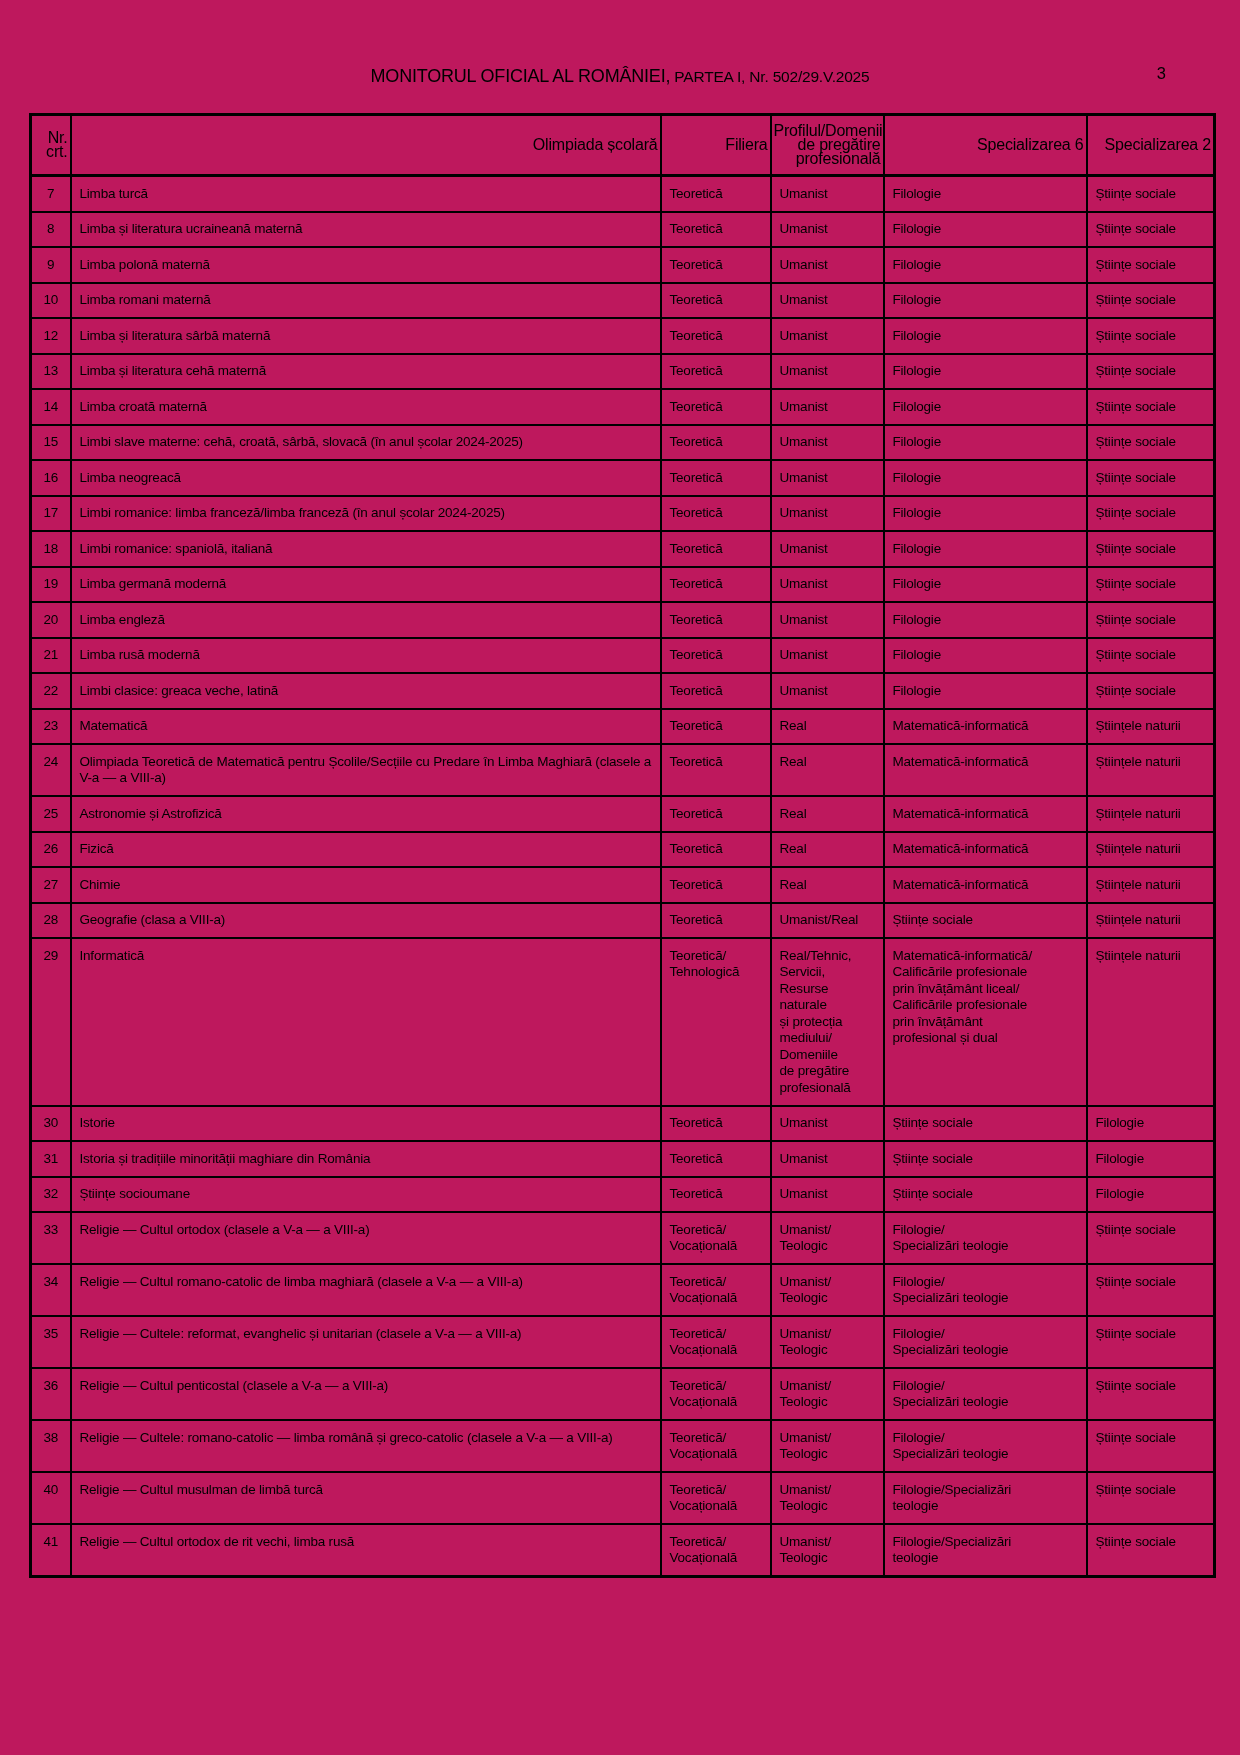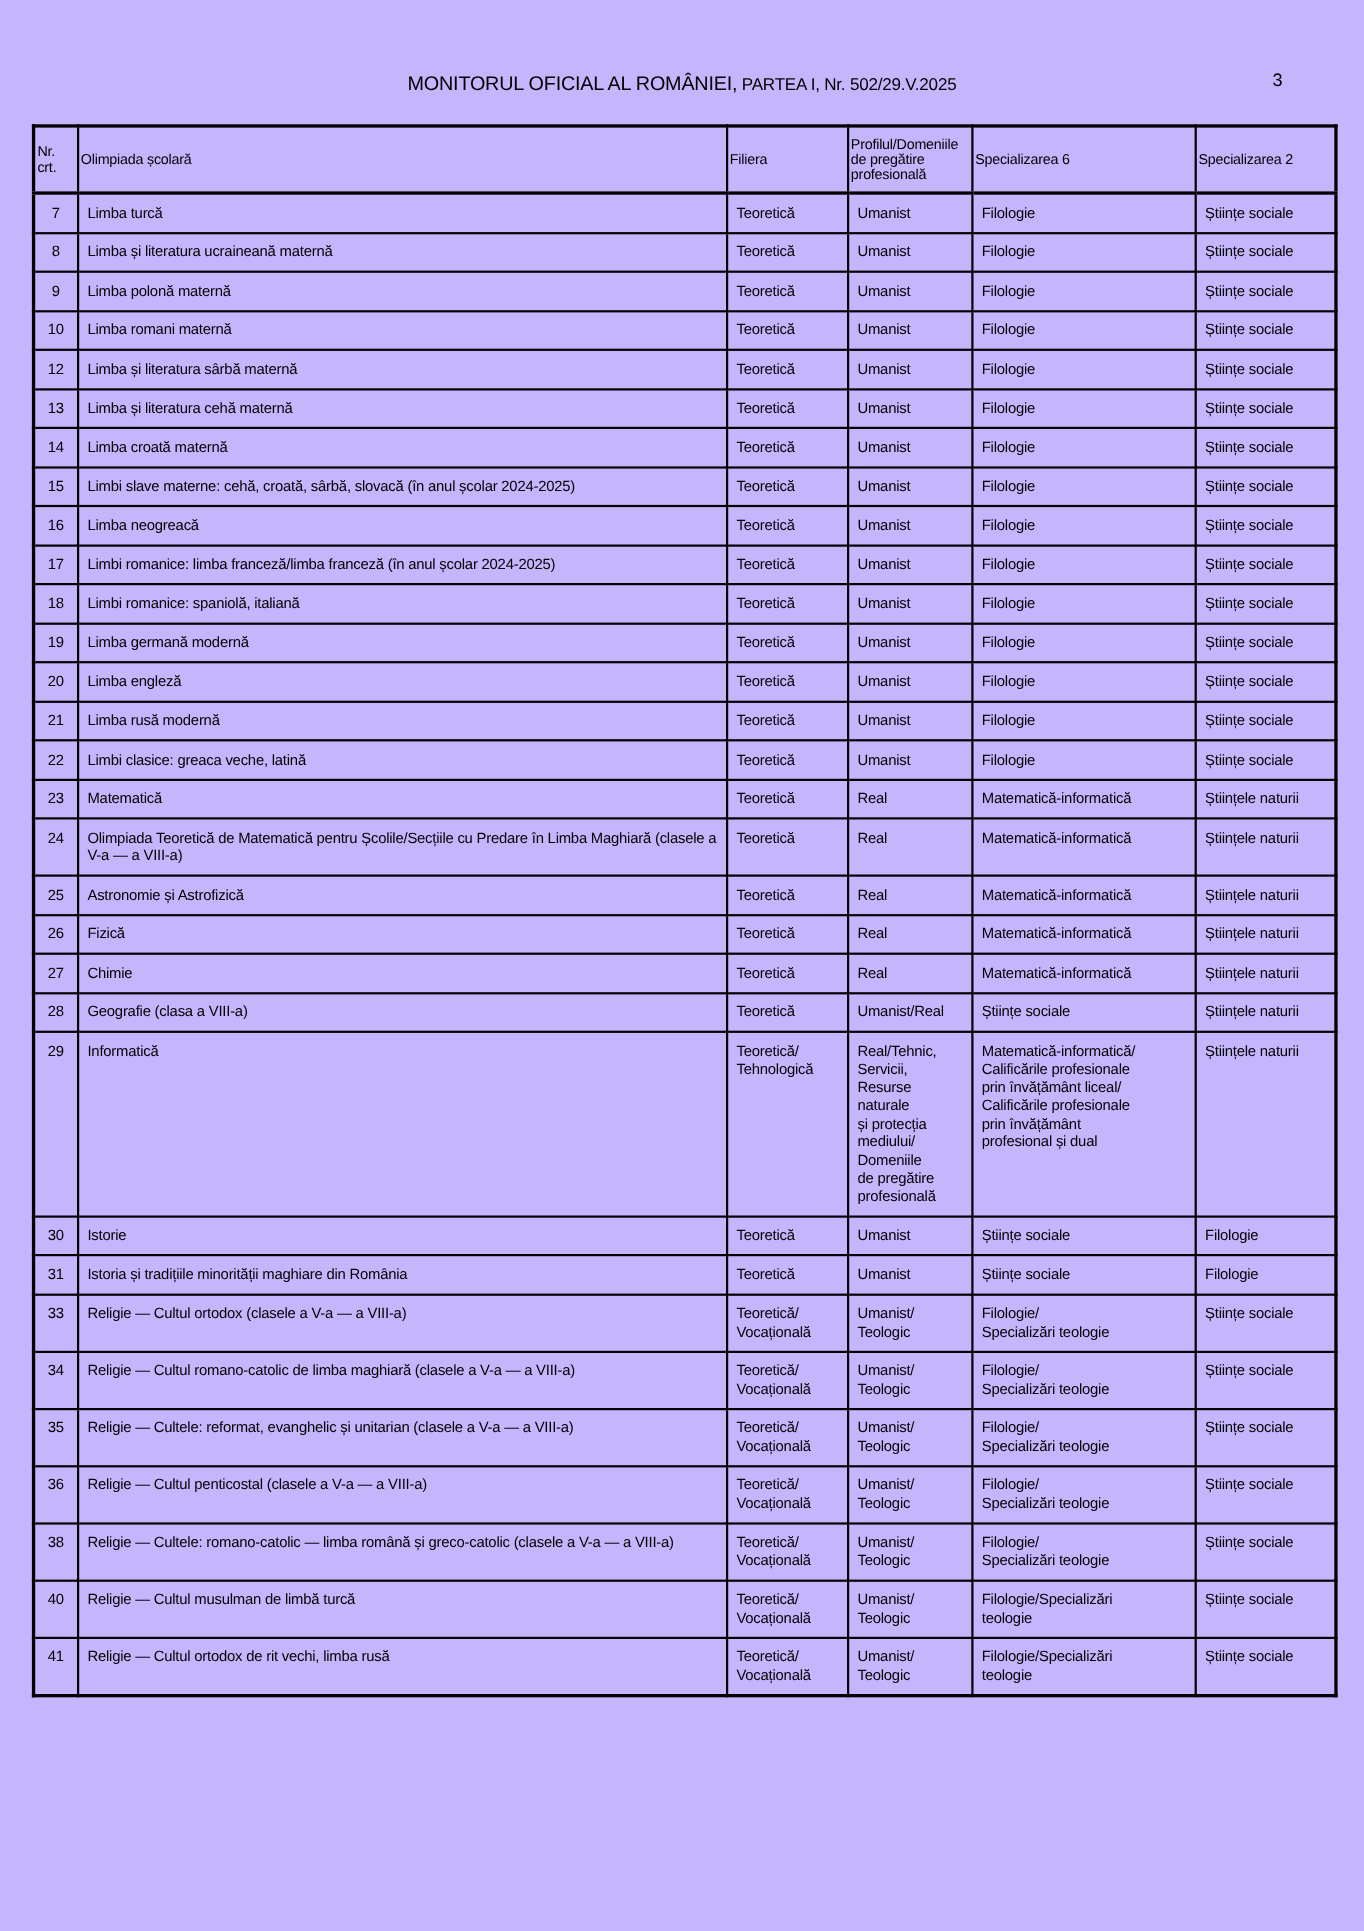--- a/index.html
+++ b/index.html
@@ -1,21 +1,21 @@
 <!DOCTYPE html>
 <html lang="ro"><head>
 <meta charset="utf-8">
 <style>
   html, body { margin: 0; padding: 0; background: #e8e8e8; }
   .page {
     position: relative;
     width: 1240px;
     height: 1755px;
     margin: 0 auto;
-    background: #c4b5fd;
+    background: #be185d;
     font-family: "Liberation Sans", sans-serif;
     color: #000;
     overflow: hidden;
   }
   .doc-header {
     position: absolute;
     top: 66px;
     left: 0;
     width: 100%;
     text-align: center;
@@ -37,23 +37,23 @@
     border-collapse: collapse;
     table-layout: fixed;
     border: 3px solid #000;
   }
   table.olymp th, table.olymp td {
     border: 2px solid #000;
     overflow: hidden;
   }
   table.olymp th {
     font-weight: normal;
-    font-size: 13px;
+    font-size: 16px;
     line-height: 14px;
-    text-align: left;
+    text-align: right;
     vertical-align: middle;
     padding: 8px 2px;
     letter-spacing: -0.2px;
     white-space: pre-line;
   }
   table.olymp thead th { border-bottom-width: 3px; }
   table.olymp td {
     font-size: 13.5px;
     line-height: 16.5px;
     letter-spacing: -0.2px;
@@ -299,20 +299,28 @@
         </tr>
         <tr>
           <td class="col-nr">31</td>
           <td class="col-olympiad">Istoria și tradițiile minorității maghiare din România</td>
           <td class="col-filiera">Teoretică</td>
           <td class="col-profil">Umanist</td>
           <td class="col-spec1">Științe sociale</td>
           <td class="col-spec2">Filologie</td>
         </tr>
         <tr>
+          <td class="col-nr">32</td>
+          <td class="col-olympiad">Științe socioumane</td>
+          <td class="col-filiera">Teoretică</td>
+          <td class="col-profil">Umanist</td>
+          <td class="col-spec1">Științe sociale</td>
+          <td class="col-spec2">Filologie</td>
+        </tr>
+        <tr>
           <td class="col-nr">33</td>
           <td class="col-olympiad">Religie — Cultul ortodox (clasele a V-a — a VIII-a)</td>
           <td class="col-filiera">Teoretică/
 Vocațională</td>
           <td class="col-profil">Umanist/
 Teologic</td>
           <td class="col-spec1">Filologie/
 Specializări teologie</td>
           <td class="col-spec2">Științe sociale</td>
         </tr>

